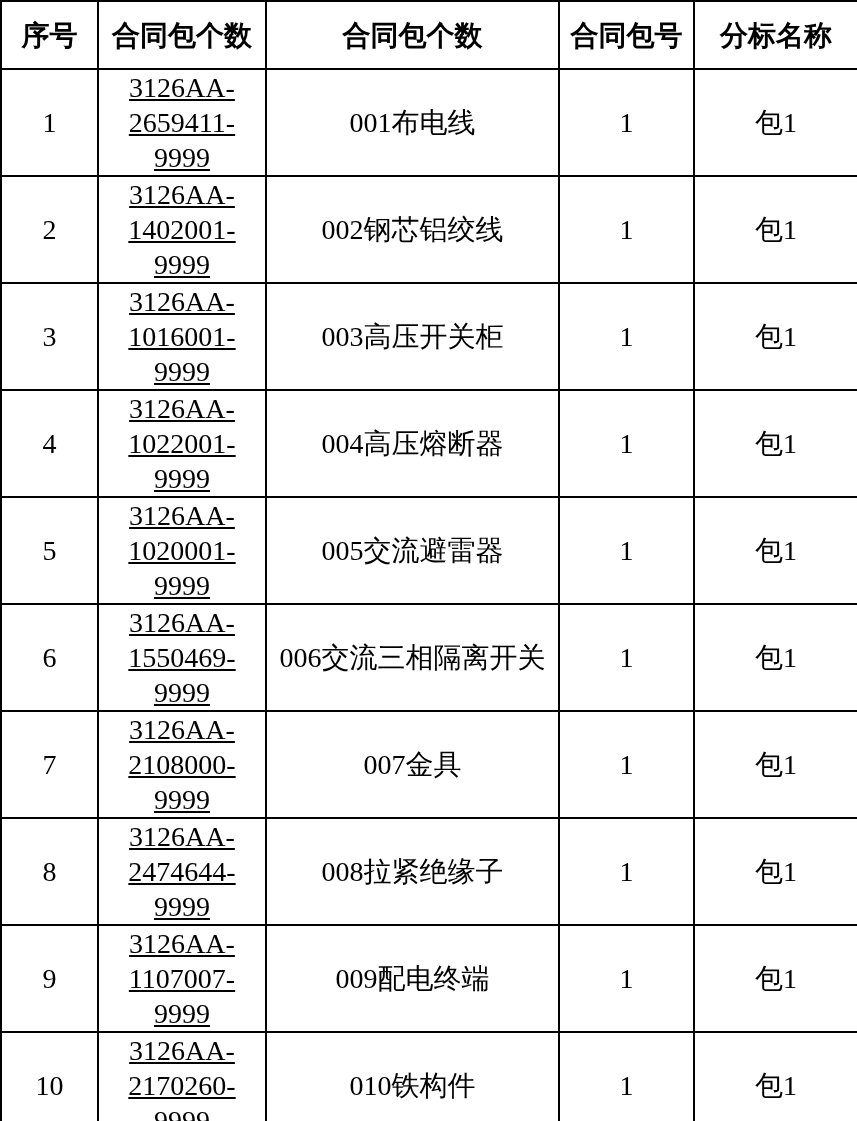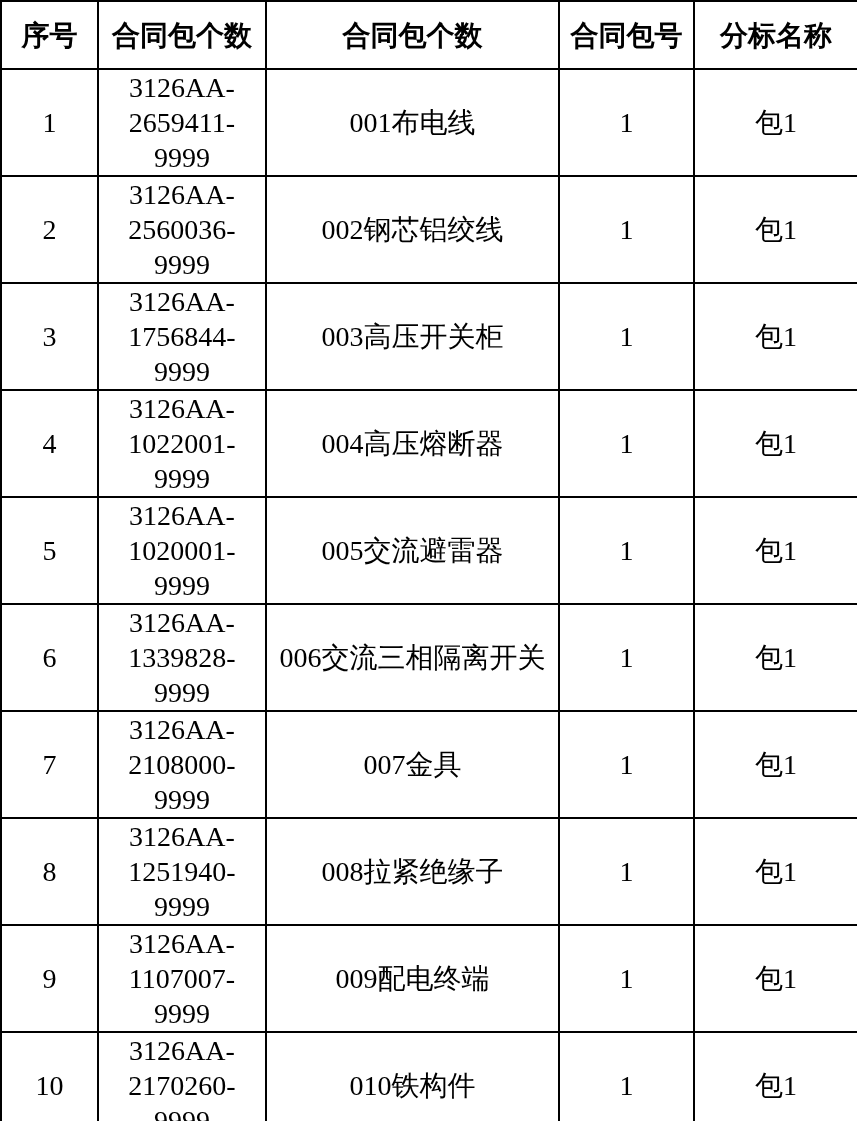--- a/index.html
+++ b/index.html
@@ -38,20 +38,21 @@
   tr.header-row { height: 68px; }
   tr.data-row   { height: 105px; }
   .col-seq   { width: 97px; }
   .col-code  { width: 168px; }
   .col-name  { width: 293px; }
   .col-count { width: 135px; }
   .col-pkg   { width: 164px; }
   .code-line {
     display: block;
     line-height: 35px;
+    text-decoration: underline;
   }
 </style>
 </head>
 <body>
 
 <div class="page">
   <table class="bid-table">
     <colgroup>
       <col class="col-seq">
       <col class="col-code">
@@ -77,32 +78,32 @@
           <span class="code-line">9999</span>
         </td>
         <td>001布电线</td>
         <td>1</td>
         <td>包1</td>
       </tr>
       <tr class="data-row">
         <td>2</td>
         <td>
           <span class="code-line">3126AA-</span>
-          <span class="code-line">2560036-</span>
+          <span class="code-line">1402001-</span>
           <span class="code-line">9999</span>
         </td>
         <td>002钢芯铝绞线</td>
         <td>1</td>
         <td>包1</td>
       </tr>
       <tr class="data-row">
         <td>3</td>
         <td>
           <span class="code-line">3126AA-</span>
-          <span class="code-line">1756844-</span>
+          <span class="code-line">1016001-</span>
           <span class="code-line">9999</span>
         </td>
         <td>003高压开关柜</td>
         <td>1</td>
         <td>包1</td>
       </tr>
       <tr class="data-row">
         <td>4</td>
         <td>
           <span class="code-line">3126AA-</span>
@@ -121,21 +122,21 @@
           <span class="code-line">9999</span>
         </td>
         <td>005交流避雷器</td>
         <td>1</td>
         <td>包1</td>
       </tr>
       <tr class="data-row">
         <td>6</td>
         <td>
           <span class="code-line">3126AA-</span>
-          <span class="code-line">1339828-</span>
+          <span class="code-line">1550469-</span>
           <span class="code-line">9999</span>
         </td>
         <td>006交流三相隔离开关</td>
         <td>1</td>
         <td>包1</td>
       </tr>
       <tr class="data-row">
         <td>7</td>
         <td>
           <span class="code-line">3126AA-</span>
@@ -143,21 +144,21 @@
           <span class="code-line">9999</span>
         </td>
         <td>007金具</td>
         <td>1</td>
         <td>包1</td>
       </tr>
       <tr class="data-row">
         <td>8</td>
         <td>
           <span class="code-line">3126AA-</span>
-          <span class="code-line">1251940-</span>
+          <span class="code-line">2474644-</span>
           <span class="code-line">9999</span>
         </td>
         <td>008拉紧绝缘子</td>
         <td>1</td>
         <td>包1</td>
       </tr>
       <tr class="data-row">
         <td>9</td>
         <td>
           <span class="code-line">3126AA-</span>

